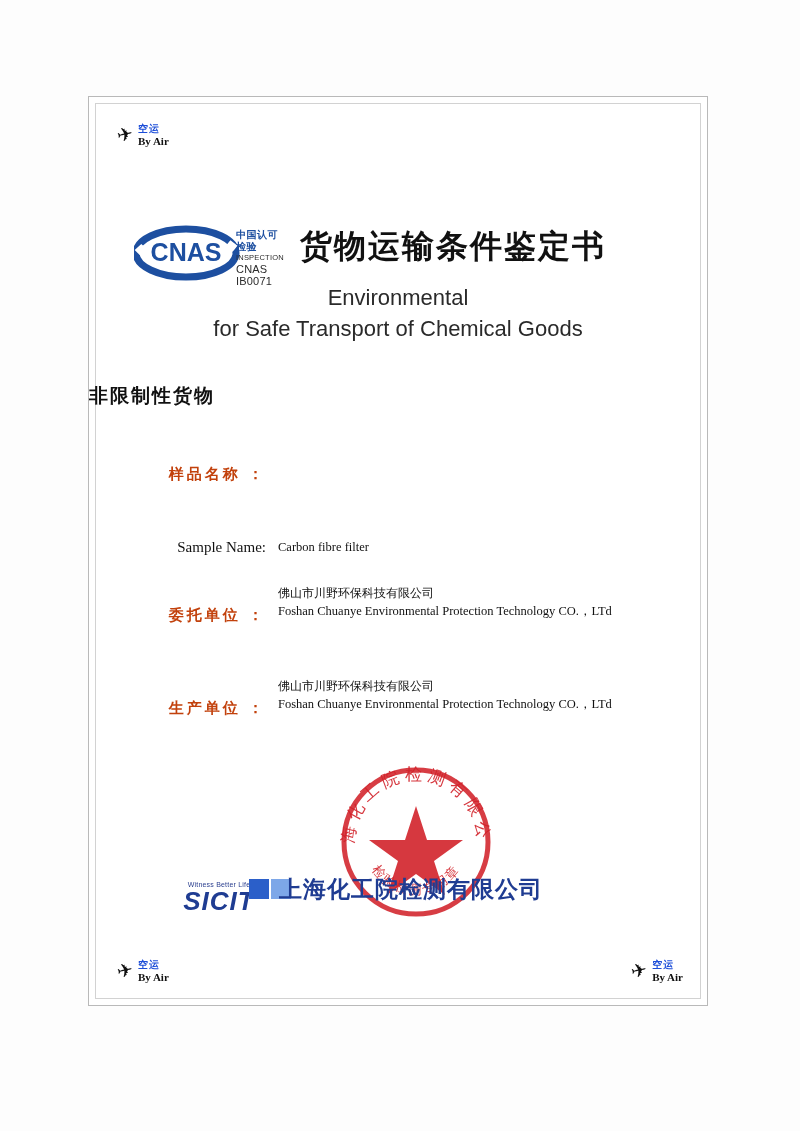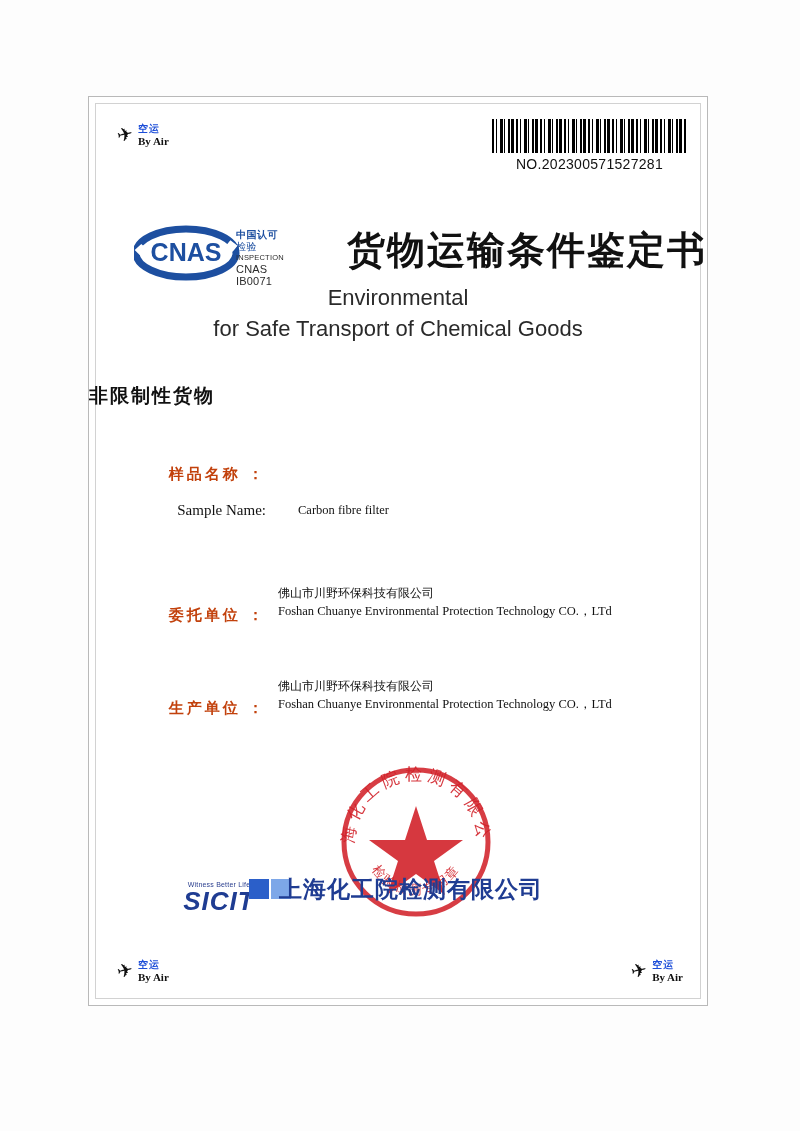--- a/index.html
+++ b/index.html
@@ -126,45 +126,45 @@
   }
   .cnas-side .cn1 {
     font-size: 10px;
     color: #1d4fa0;
     font-weight: bold;
     letter-spacing: 0.5px;
   }
   .cnas-side .cn2 {
     font-size: 10px;
     color: #1d4fa0;
-    font-weight: normal;
+    font-weight: bold;
     letter-spacing: 0.5px;
   }
   .cnas-side .en1 {
     font-size: 7.5px;
     color: #2b2b2b;
     letter-spacing: 0.2px;
     margin-top: 2px;
   }
   .cnas-side .en2 {
     font-size: 11px;
     color: #2b2b2b;
     letter-spacing: 0.2px;
   }
 
   
   .title-cn {
     position: absolute;
     left: 0; right: 0;
     top: 128px;
     padding-left: 110px;
-    text-align: right;
+    text-align: center;
     font-family: "DejaVu Sans", sans-serif;
     font-weight: bold;
-    font-size: 38px;
+    font-size: 32px;
     letter-spacing: 2px;
     color: #111;
   }
   .title-en1 {
     position: absolute;
     left: 0; right: 0;
     top: 188px;
     text-align: center;
     font-size: 22px;
     color: #2a2a2a;
@@ -228,21 +228,21 @@
     line-height: 1.5;
   }
   .val-en {
     font-family: "Liberation Serif", serif;
     font-size: 12.5px;
     color: #111;
     line-height: 1.5;
   }
 
   .row-sample-cn { top: 368px; }
-  .row-sample-en { top: 404px; gap: 20px; }
+  .row-sample-en { top: 441px; }
   .row-client    { top: 487px; }
   .row-maker     { top: 580px; }
 
   .row-client .label, .row-maker .label { padding-top: 22px; }
 
   
   .seal {
     position: absolute;
     left: 237px;
     top: 655px;
@@ -315,24 +315,20 @@
     <div class="cert-inner"></div>
 
     <div class="byair byair-tl">
       <span class="plane">✈</span>
       <span>
         <span class="txt-cn">空运</span>
         <span class="txt-en">By Air</span>
       </span>
     </div>
 
-    <div class="barcode-wrap">
-      <div class="barcode"></div>
-      <div class="barcode-no">NO.202300571527281</div>
-    </div>
 
     <div class="cnas">
       <svg width="110" height="56" viewBox="0 0 110 56">
         <ellipse cx="52" cy="28" rx="50" ry="24" fill="none" stroke="#1d4fa0" stroke-width="7"></ellipse>
         <path d="M4 22 C 30 50, 76 50, 100 18" fill="none" stroke="#ffffff" stroke-width="9"></path>
         <text x="52" y="36" font-family="Liberation Sans, sans-serif" font-size="25" font-weight="bold" fill="#1d4fa0" text-anchor="middle">CNAS</text>
       </svg>
       <div class="cnas-side">
         <div class="cn1">中国认可</div>
         <div class="cn2">检验</div>

